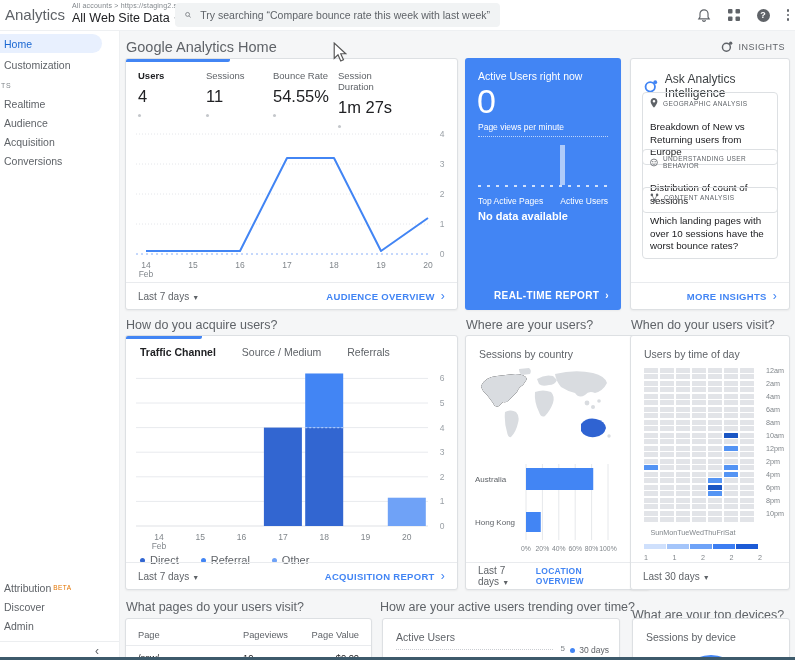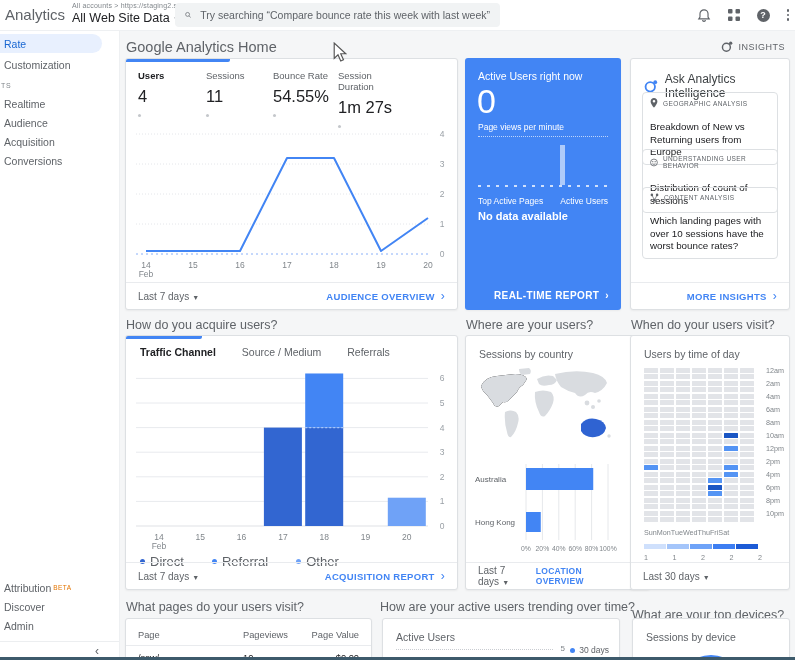--- a/index.html
+++ b/index.html
@@ -65,35 +65,35 @@
   .sug{position:absolute;left:11px;right:11px;border:1px solid #dde0e3;border-radius:4px;padding:5px 7px;box-sizing:border-box;cursor:pointer}
   .sug .cat{display:flex;align-items:center;gap:5px;font-size:6.5px;letter-spacing:.4px;color:#5f6368}
   .sug .txt{font-size:9.8px;color:#202124;line-height:1.3;margin-top:13px}
   .sug1{top:33px}.sug2{top:90px}.sug3{top:128px}
   .cardC .card-footer{justify-content:flex-end}
   
   .cardD{left:5px;top:305px;width:333px;height:255px}
   .tabs{display:flex;padding:10px 14px 0}
   .tab{margin-right:26px;font-size:10.5px;color:#5f6368;cursor:pointer}
   .tab.active{color:#202124;font-weight:700}
-  .acq-legend{position:absolute;left:14px;top:218px;display:flex;gap:28px;font-size:13px;color:#5f6368}
+  .acq-legend{position:absolute;left:14px;top:218px;display:flex;gap:22px;font-size:11px;color:#5f6368}
   .acq-legend .li{display:flex;align-items:center;gap:5px}
   .acq-legend .dot{width:5px;height:5px;border-radius:50%}
   
   .cardE{left:345px;top:305px;width:185px;height:255px}
   .sub-title{position:absolute;left:13px;top:12px;font-size:10.5px;color:#5f6368}
   .worldmap{position:absolute;left:7px;top:26px}
   
   .cardF{left:510px;top:305px;width:160px;height:255px}
   .hm-wrap{position:absolute;left:13px;top:32px;display:flex}
   .hm-grid{display:grid;grid-template-columns:repeat(7,14.2px);grid-auto-rows:4.9px;column-gap:1.8px;row-gap:1.6px}
   .hm-cell{background:#e2e4e8;border-radius:.5px}
   .hm-hours{margin-left:12px}
   .hm-hours div{height:13px;font-size:7.2px;color:#80868b;line-height:6px}
-  .hm-days{position:absolute;left:13px;top:192px;width:98px;display:flex;justify-content:flex-start;font-size:7.2px;color:#80868b}
+  .hm-days{position:absolute;left:13px;top:192px;width:98px;display:flex;justify-content:center;font-size:7.2px;color:#80868b}
   .hm-legend{position:absolute;left:13px;top:208px;width:114px;display:flex;gap:1px}
   .hm-legend div{flex:1;height:5px}
   .hm-legend-lbls{position:absolute;left:13px;top:217px;width:118px;display:flex;justify-content:space-between;font-size:7.2px;color:#80868b}
   
   .cardG{left:5px;top:588px;width:247px;height:80px}
   .pg-head{display:flex;padding:11px 12px 5px;font-size:9.3px;color:#5f6368;border-bottom:1px solid #e9ebee}
   .pg-row{display:flex;padding:7px 12px;font-size:9.3px;color:#202124}
   .pg-c1{flex:1}.pg-c2{width:58px;text-align:left}.pg-c3{width:58px;text-align:right}
   .cardH{left:262px;top:588px;width:238px;height:80px}
   .cardH .dotline{position:absolute;left:13px;right:66px;top:30px;border-top:1px dotted #c9ccd1}
@@ -138,21 +138,21 @@
     <div class="moredots">
         <i></i>
         <i></i>
         <i></i>
       </div>
   </div>
 </div>
 
 <div class="sidebar">
   <div class="nav-item active">
-      <span>Rate</span>
+      <span>Home</span>
     </div>
   <div class="nav-item gap">
       <span>Customization</span>
     </div>
   <div class="section-lbl">TS</div>
   <div class="nav-item">
       <span>Realtime</span>
     </div>
   <div class="nav-item">
       <span>Audience</span>

